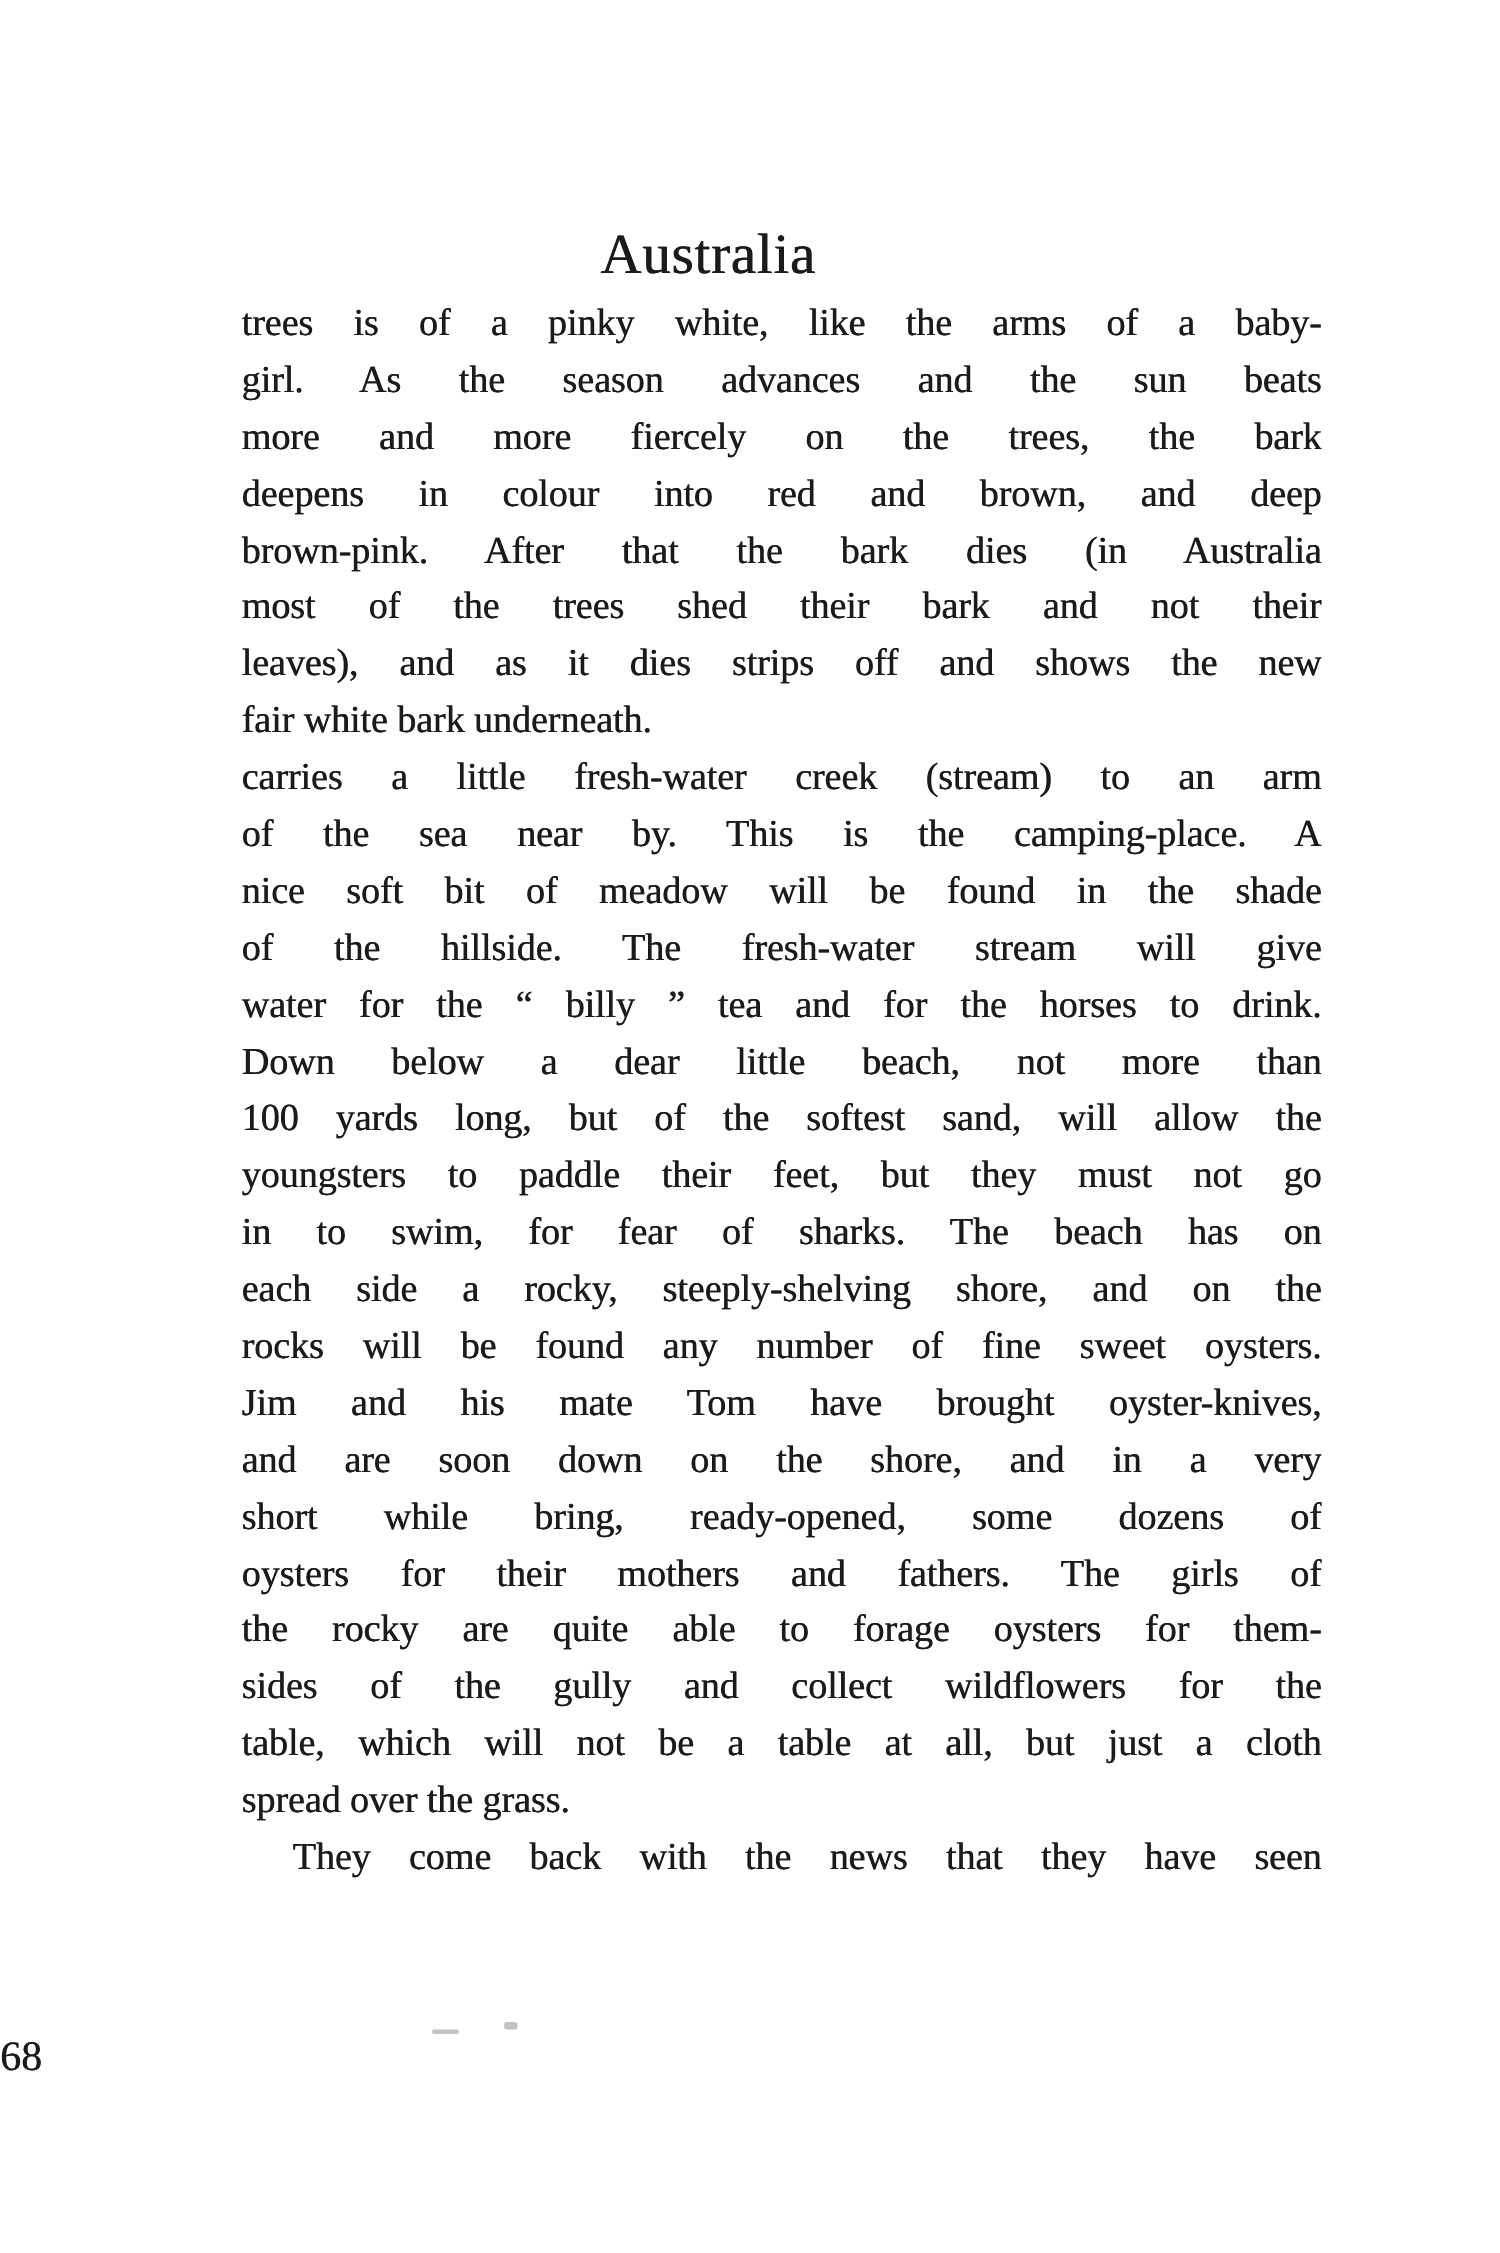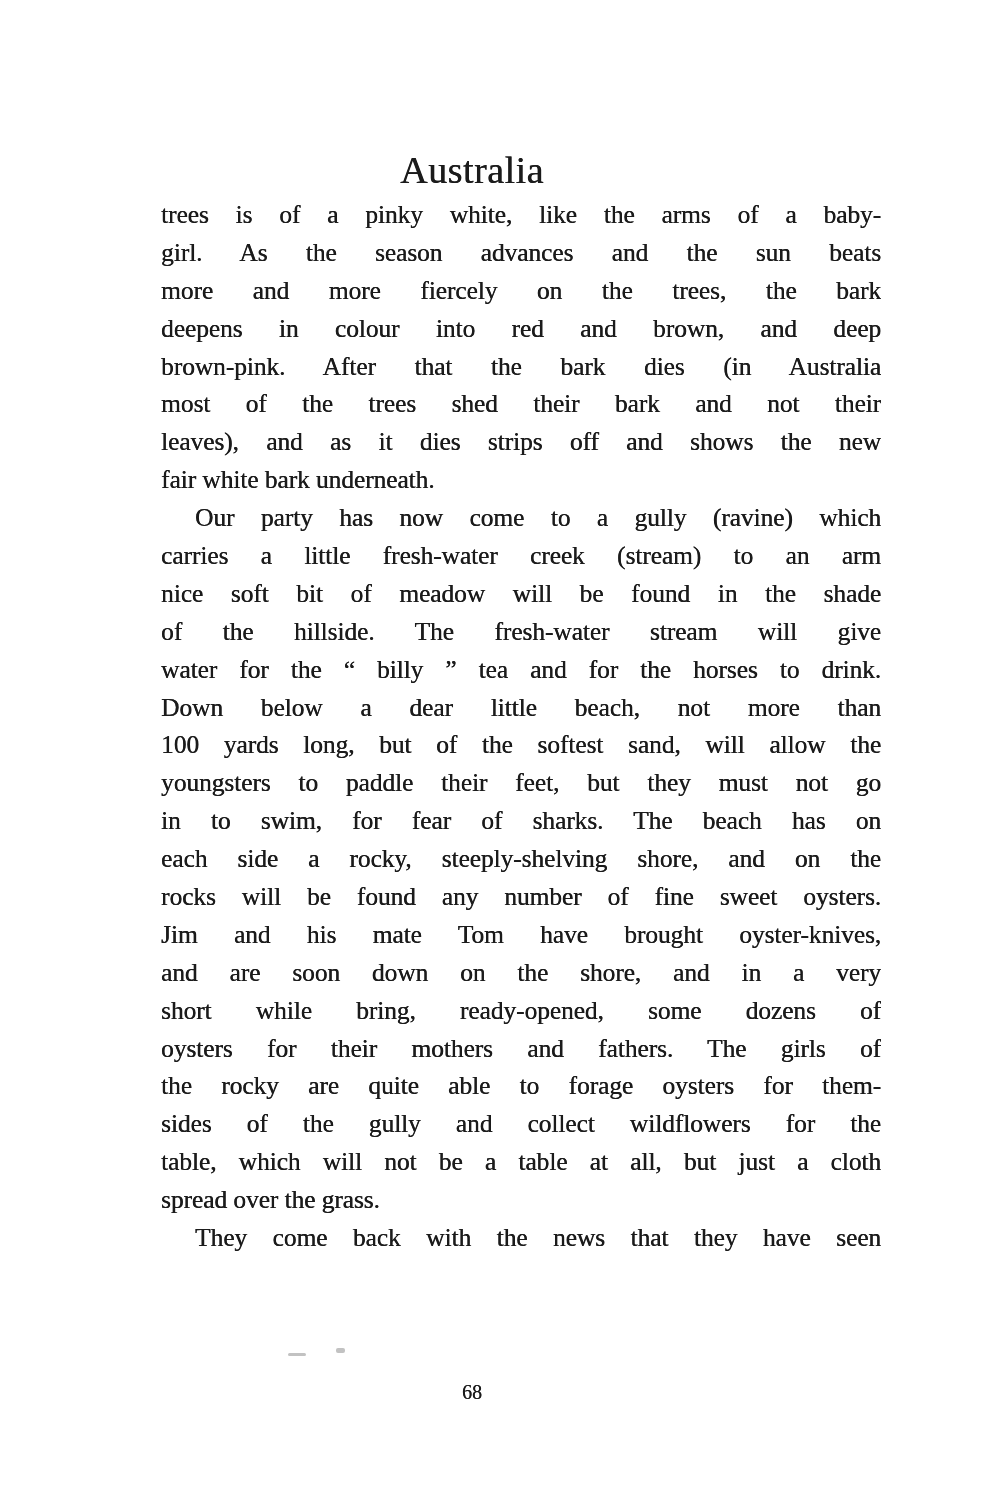--- a/index.html
+++ b/index.html
@@ -41,25 +41,23 @@
     text-shadow: 0.35px 0 0 currentColor;
     overflow: hidden;
   }
   .line.no-just { text-align-last: left; }
   .line.indent { text-indent: 34px; }
   .page-number {
     position: absolute;
     top: 1352px;
     left: 0;
     width: 100%;
-    text-align: center;
-    font-size: 20px;
+    font-size: 28px;
     line-height: 40px;
     text-shadow: 0.35px 0 0 currentColor;
-    margin-top: 20px;
   }
   .smudge {
     position: absolute;
     background: #8f8f8f;
     opacity: 0.55;
     border-radius: 2px;
   }
   .smudge-1 { left: 288px; top: 1353px; width: 18px; height: 3px; }
   .smudge-2 { left: 336px; top: 1348px; width: 9px; height: 5px; }
 </style>
@@ -70,22 +68,22 @@
   <h1 class="title">Australia</h1>
   <div class="body-text">
       <div class="line">trees is of a pinky white, like the arms of a baby-</div>
       <div class="line">girl. As the season advances and the sun beats</div>
       <div class="line">more and more fiercely on the trees, the bark</div>
       <div class="line">deepens in colour into red and brown, and deep</div>
       <div class="line">brown-pink. After that the bark dies (in Australia</div>
       <div class="line">most of the trees shed their bark and not their</div>
       <div class="line">leaves), and as it dies strips off and shows the new</div>
       <div class="line no-just">fair white bark underneath.</div>
-      <div class="line indent">Our party has now come to a gully (ravine) which</div>
       <div class="line">carries a little fresh-water creek (stream) to an arm</div>
+      <div class="line">of the sea near by. This is the camping-place. A</div>
       <div class="line">nice soft bit of meadow will be found in the shade</div>
       <div class="line">of the hillside. The fresh-water stream will give</div>
       <div class="line">water for the “ billy ” tea and for the horses to drink.</div>
       <div class="line">Down below a dear little beach, not more than</div>
       <div class="line">100 yards long, but of the softest sand, will allow the</div>
       <div class="line">youngsters to paddle their feet, but they must not go</div>
       <div class="line">in to swim, for fear of sharks. The beach has on</div>
       <div class="line">each side a rocky, steeply-shelving shore, and on the</div>
       <div class="line">rocks will be found any number of fine sweet oysters.</div>
       <div class="line">Jim and his mate Tom have brought oyster-knives,</div>

